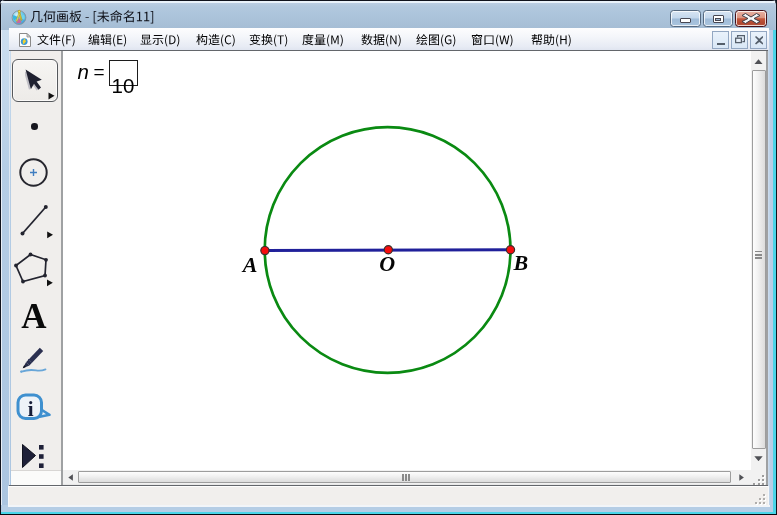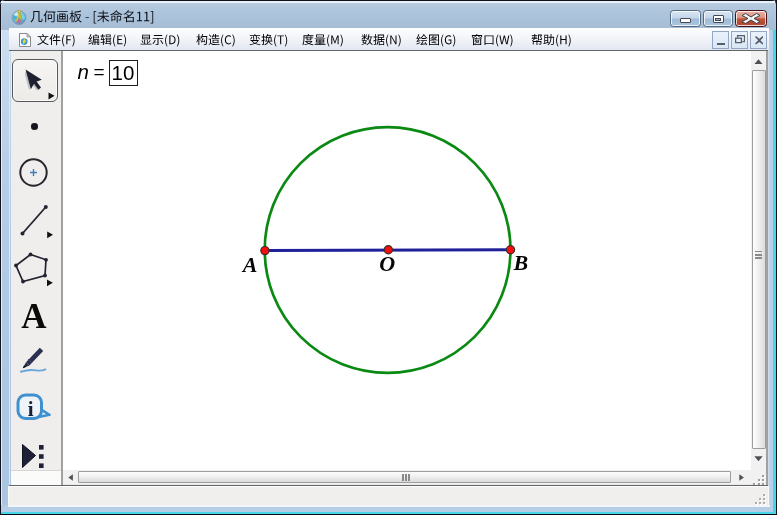--- a/index.html
+++ b/index.html
@@ -146,21 +146,21 @@
 <rect x="19" y="2" width="4.6" height="4.6" fill="#1e2038"></rect>
 <rect x="19" y="11.2" width="4.6" height="4.6" fill="#1e2038"></rect>
 <rect x="19" y="20.4" width="4.6" height="4.6" fill="#1e2038"></rect>
 </svg>
 <div class="abs" style="left:10.5px;top:469.7px;width:50.5px;height:15.2px;background:#fbfbfa;border-top:1.2px solid #d8d6d4;box-sizing:border-box;"></div>
 <div class="abs" style="left:62.7px;top:51.3px;width:688.5px;height:433px;background:#fff;"></div>
 <div class="abs" style="left:766.3px;top:51.3px;width:1.8px;height:434.7px;background:#9fa1a3;"></div>
 <div class="abs" style="left:77.5px;top:60px;width:30px;height:20px;font-style:italic;font-size:20.5px;color:#000;">n</div>
 <div class="abs" style="left:93.5px;top:61px;width:16px;height:20px;font-size:19px;color:#000;">=</div>
 <div class="abs" style="left:108.5px;top:59.5px;width:29.5px;height:26px;box-sizing:border-box;border:1.8px solid #1c1c1c;background:#fff;"></div>
-<div class="abs" style="left:110px;top:61px;width:26px;height:22px;font-size:20.5px;color:#000;text-align:center;">10</div>
+<div class="abs" style="left:110px;top:74px;width:26px;height:22px;font-size:20.5px;color:#000;text-align:center;">10</div>
 <svg class="abs" style="left:62.7px;top:51.3px" width="688" height="433" viewBox="0 0 688 433">
 <circle cx="324.6" cy="199" r="122.9" fill="none" stroke="#0a8a12" stroke-width="2.7"></circle>
 <line x1="201.9" y1="199.4" x2="447.5" y2="198.8" stroke="#20209a" stroke-width="3"></line>
 <g fill="#f60d0d" stroke="#38302c" stroke-width="1.2">
 <circle cx="201.9" cy="199.6" r="4.1"></circle>
         <circle cx="325.3" cy="198.8" r="4.1"></circle>
         <circle cx="447.5" cy="198.8" r="4.1"></circle>
 </g>
 </svg>
 <div class="abs" style="left:242.8px;top:253.6px;font-family:'Liberation Serif',serif;font-weight:bold;font-style:italic;font-size:22px;line-height:22px;color:#050505;">A</div>

